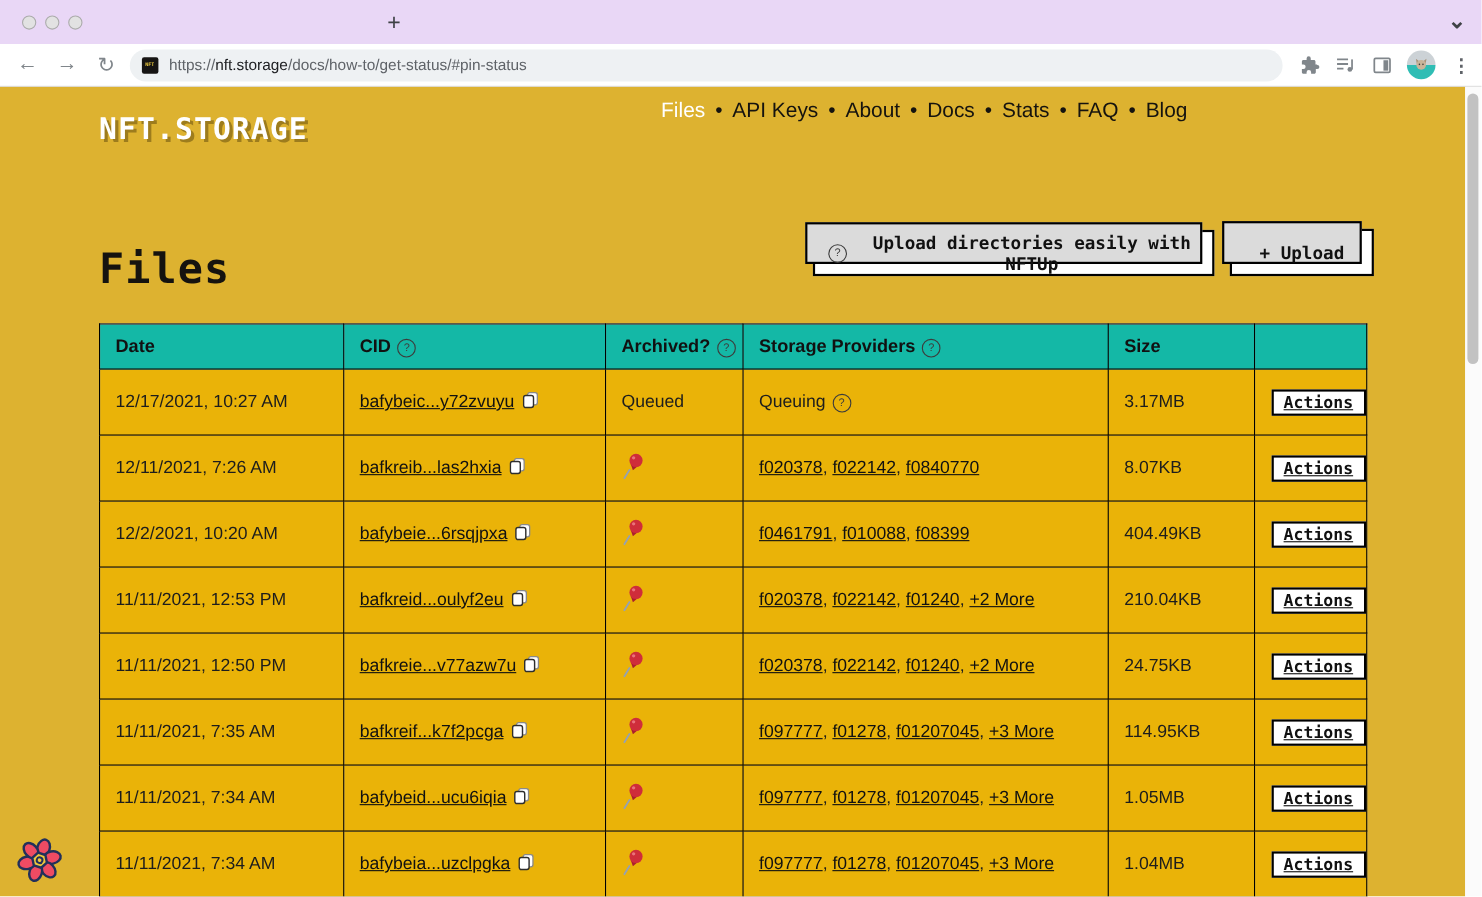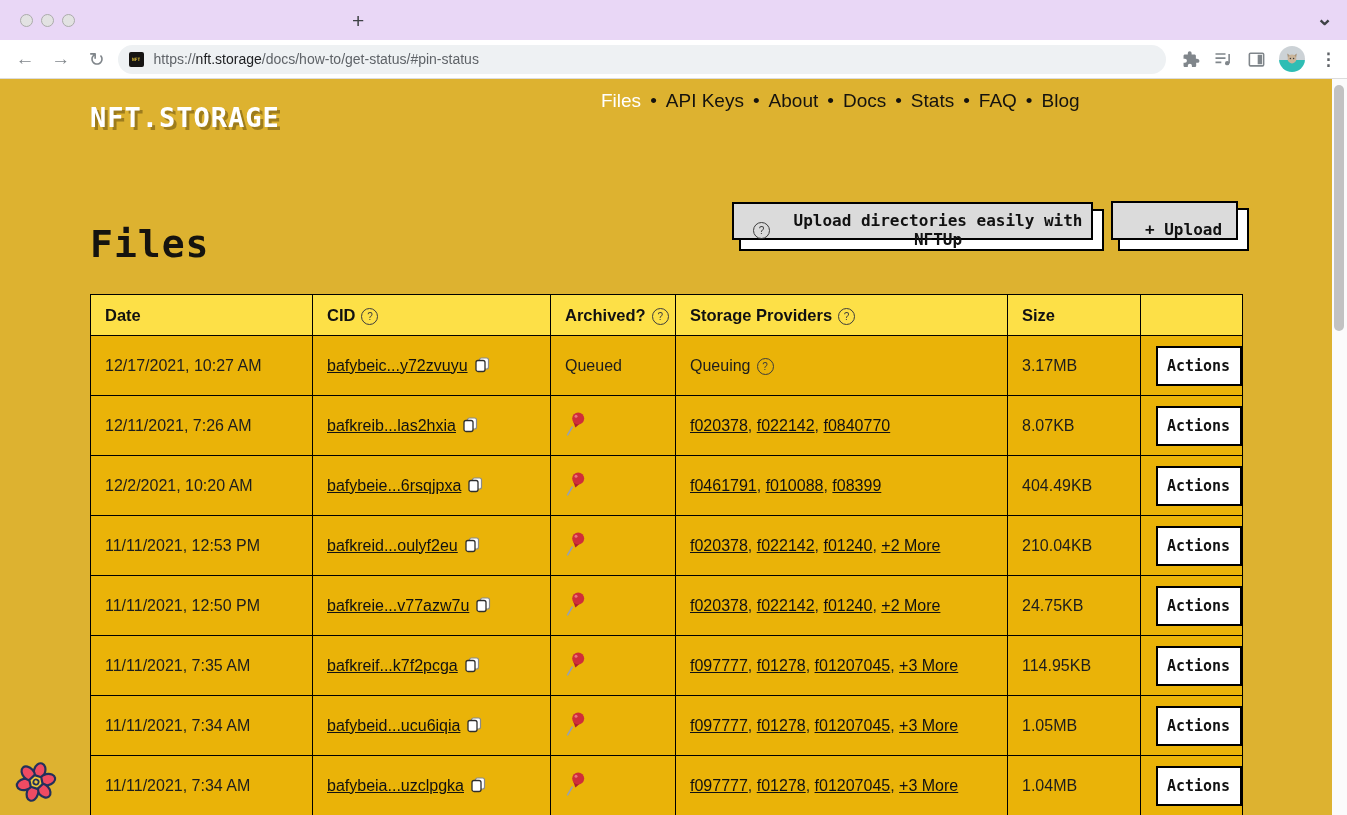--- a/index.html
+++ b/index.html
@@ -47,26 +47,26 @@
   .btn-nftup{position:absolute;left:739px;top:130px;width:365px;height:42px;font-size:16px;gap:10px;}
   .btn-upload{position:absolute;left:1118px;top:129px;width:131px;height:43px;}
 
   .h1{position:absolute;left:90px;top:118px;font:bold 38px "DejaVu Sans Mono",monospace;color:#15130f;letter-spacing:1px;}
 
   .helpdot{display:inline-flex;align-items:center;justify-content:center;width:15px;height:15px;border:1px solid #3c3c3c;border-radius:50%;font:normal 10px "Liberation Sans",sans-serif;color:#3c3c3c;margin-left:6px;vertical-align:1px;flex:0 0 auto;}
 
   
   .files-table{position:absolute;left:90px;top:215px;border-collapse:collapse;background:#fff;}
   .files-table th,.files-table td{border:1px solid #000;text-align:left;padding:0 0 0 14px;box-sizing:border-box;}
-  .files-table th{background:#fde047;height:41px;font-size:16.5px;color:#111;}
+  .files-table th{background:#14b8a6;height:41px;font-size:16.5px;color:#111;}
   .files-table td{height:60px;font-size:16px;color:#1d1d1d;background:#eab308;}
   .cid-link,.prov-link,.more-link{color:#111;text-decoration:underline;cursor:pointer;}
   .copy-ico{margin-left:7px;vertical-align:-2px;cursor:pointer;}
   .td-actions{padding:0;text-align:center;}
-  .btn-actions{width:86px;height:40px;margin:0 auto;background:#fff;border:2px solid #000;box-sizing:border-box;display:flex;align-items:center;justify-content:center;font:bold 15px "DejaVu Sans Mono",monospace;color:#111;cursor:pointer;}
+  .btn-actions{width:86px;height:24px;margin:0 auto;background:#fff;border:2px solid #000;box-sizing:border-box;display:flex;align-items:center;justify-content:center;font:bold 15px "DejaVu Sans Mono",monospace;color:#111;cursor:pointer;text-decoration:underline;}
   .pin-wrap{display:inline-block;}
 
   .flower{position:absolute;left:15px;top:682px;}
 </style>
 </head>
 <body>
 
 <div class="browser">
 
   <div class="tabstrip">

